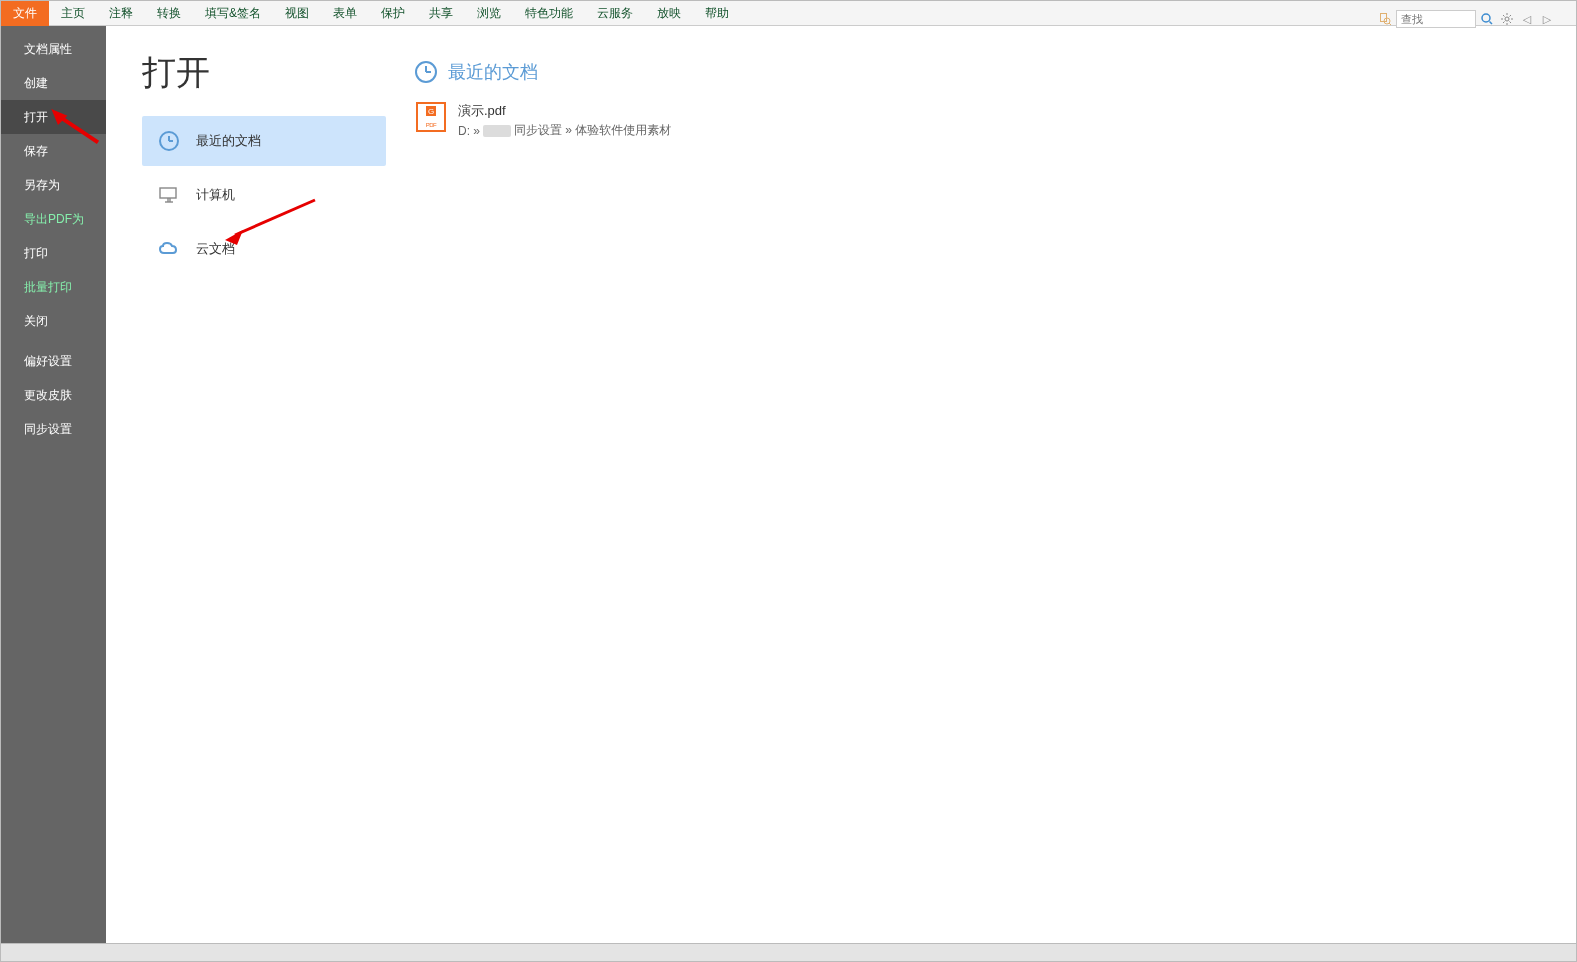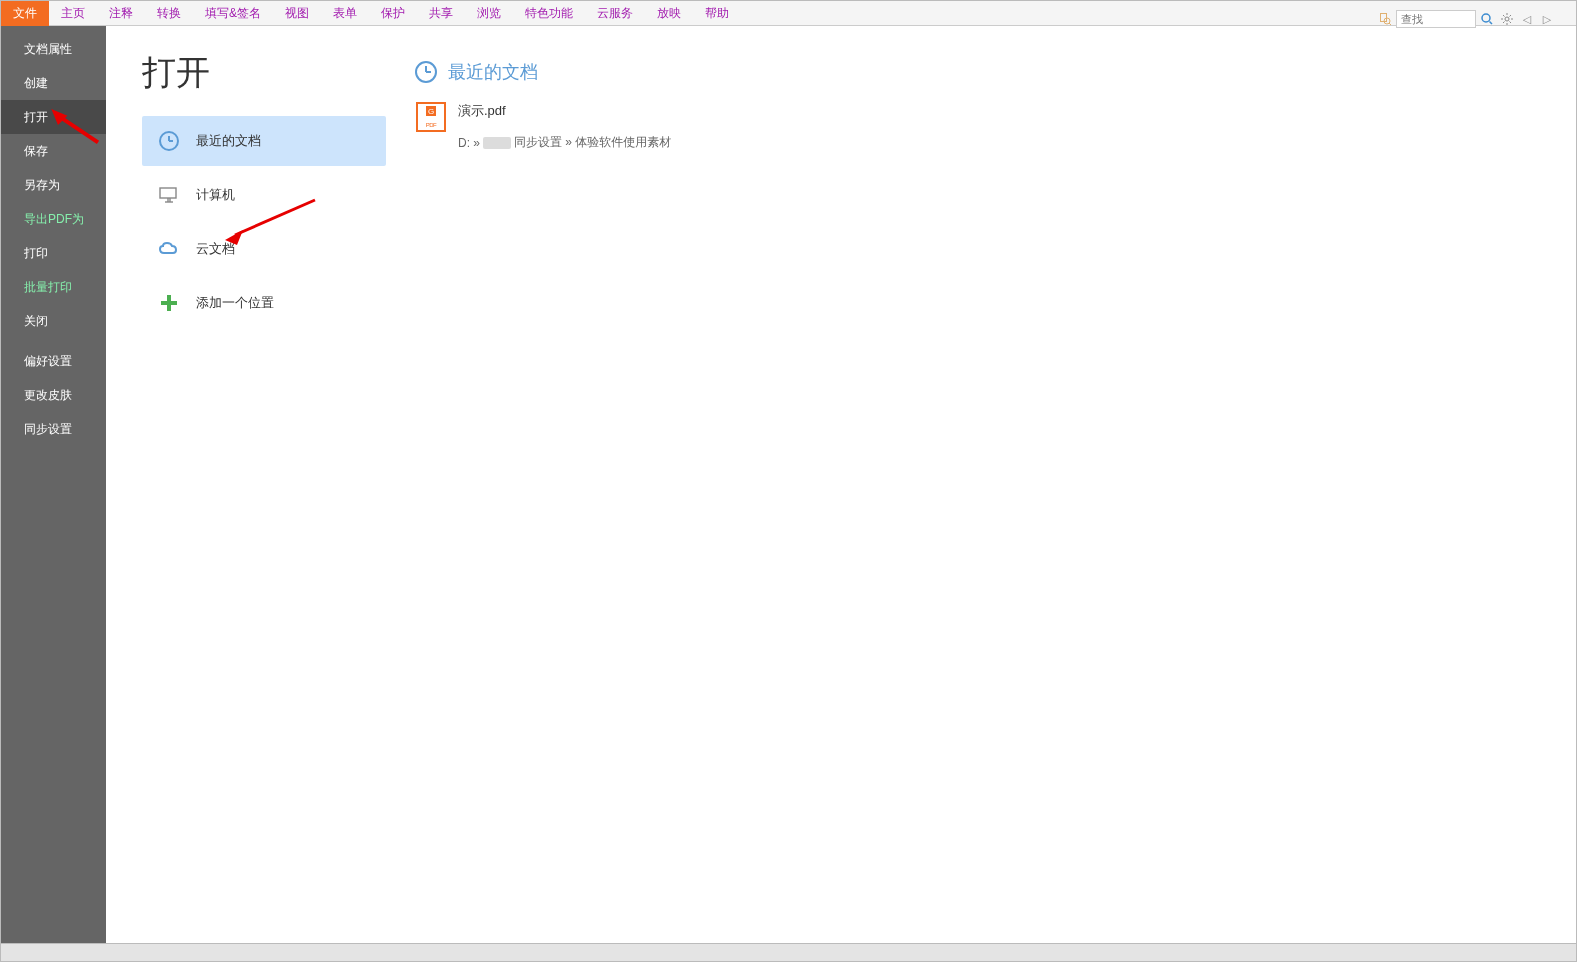--- a/index.html
+++ b/index.html
@@ -1,20 +1,20 @@
 <!DOCTYPE html>
 <html><head>
 <meta charset="utf-8">
 <style>
   * { box-sizing: border-box; margin: 0; padding: 0; }
   body { font-family: "Microsoft YaHei", "SimSun", sans-serif; font-size: 12px; background: #f5f5f5; }
   .wrap { width: 1577px; height: 962px; display: flex; flex-direction: column; border: 1px solid #bbb; background: #fff; position: relative; }
   
   .topbar { height: 25px; display: flex; background: #f5f5f5; border-bottom: 1px solid #ccc; position: relative; }
-  .tab { height: 25px; padding: 0 12px; display: flex; align-items: center; color: #a21caf; cursor: pointer; }
+  .tab { height: 25px; padding: 0 12px; display: flex; align-items: center; color: #14532d; cursor: pointer; }
   .tab.active { background: #f36c21; color: #fff; }
   .topbar-right { position: absolute; right: 20px; top: 0; height: 36px; display: flex; align-items: center; gap: 2px; }
   .search-input { width: 80px; height: 18px; border: 1px solid #ccc; padding: 0 4px; font-size: 11px; color: #666; }
   .icon-btn { width: 18px; height: 18px; display:flex; align-items:center; justify-content:center; cursor:pointer; color:#888; font-size:11px;}
   
   .main { flex:1; display: flex; min-height:0; }
   .sidebar { width: 105px; background:#656565; color:#fff; padding-top:6px; }
   .side-item { height: 34px; display:flex; align-items:center; padding-left:23px; font-size:12px; color:#fff; cursor:pointer; }
   .side-item.active { background:#494949; }
   .side-item.disabled { color:#86efac; }
@@ -27,21 +27,21 @@
   .opt .icon { width:22px; height:22px; display:flex; align-items:center; justify-content:center; }
   
   .col2 { flex:1; padding: 34px 0 0 8px; }
   .section-header { display:flex; align-items:center; gap:10px; color:#5b9bd5; font-size:18px; margin-bottom:14px; }
   .section-header .clock-ring { width:24px; height:24px;}
   .sub-title { font-size:13px; color:#333; margin: 4px 0 6px 2px; }
   .file-item { display:flex; align-items:flex-start; gap:12px; padding:4px 2px; cursor:pointer;}
   .file-item .thumb { width:30px; height:30px; border:2px solid #f36c21; display:flex; flex-direction:column; align-items:center; justify-content:space-between; padding:2px 3px;}
   .file-item .thumb .g { width:10px; height:10px; background:#f36c21; color:#fff; font-size:8px; display:flex; align-items:center; justify-content:center;}
   .file-item .thumb .p { font-size:6px; color:#f36c21; letter-spacing:-0.5px;}
-  .file-info { display:flex; flex-direction:column; gap:14px;}
+  .file-info { display:flex; flex-direction:column; gap:2px;}
   .file-name { font-size:13px; color:#333; }
   .file-path { font-size:12px; color:#666; display:flex; align-items:center; gap:3px;}
   .file-path .blur { display:inline-block; width:28px; height:12px; background:#dcdcdc; border-radius:2px; }
   
   .arrow { position:absolute; width:70px; height:40px; pointer-events:none; }
 
   svg { display:block; }
   
   .footer-bar { height:18px; background:#e4e4e4; border-top:1px solid #bbb;}
 
@@ -147,29 +147,20 @@
 
         <div class="opt">
           <div class="icon">
             <svg width="22" height="22" viewBox="0 0 22 22">
                 <path d="M6 15 Q2 15 2 11 Q2 8 5 8 Q5 5 9 5 Q13 5 14 8 Q18 8 18 12 Q18 15 15 15 Z" fill="none" stroke="#5b9bd5" stroke-width="2"></path>
               </svg>
           </div>
           <span>云文档</span>
         </div>
 
-        <div class="opt">
-          <div class="icon">
-            <svg width="22" height="22" viewBox="0 0 22 22">
-                <line x1="11" y1="3" x2="11" y2="19" stroke="#4caf50" stroke-width="4"></line>
-                <line x1="3" y1="11" x2="19" y2="11" stroke="#4caf50" stroke-width="4"></line>
-              </svg>
-          </div>
-          <span>添加一个位置</span>
-        </div>
       </div>
 
       <div class="col2">
         <div class="section-header">
           <div class="clock-ring">
             <svg width="24" height="24" viewBox="0 0 24 24">
                 <circle cx="12" cy="12" r="10" fill="none" stroke="#5b9bd5" stroke-width="2"></circle>
                 <line x1="12" y1="12" x2="12" y2="6" stroke="#5b9bd5" stroke-width="2"></line>
                 <line x1="12" y1="12" x2="17" y2="12" stroke="#5b9bd5" stroke-width="2"></line>
               </svg>

